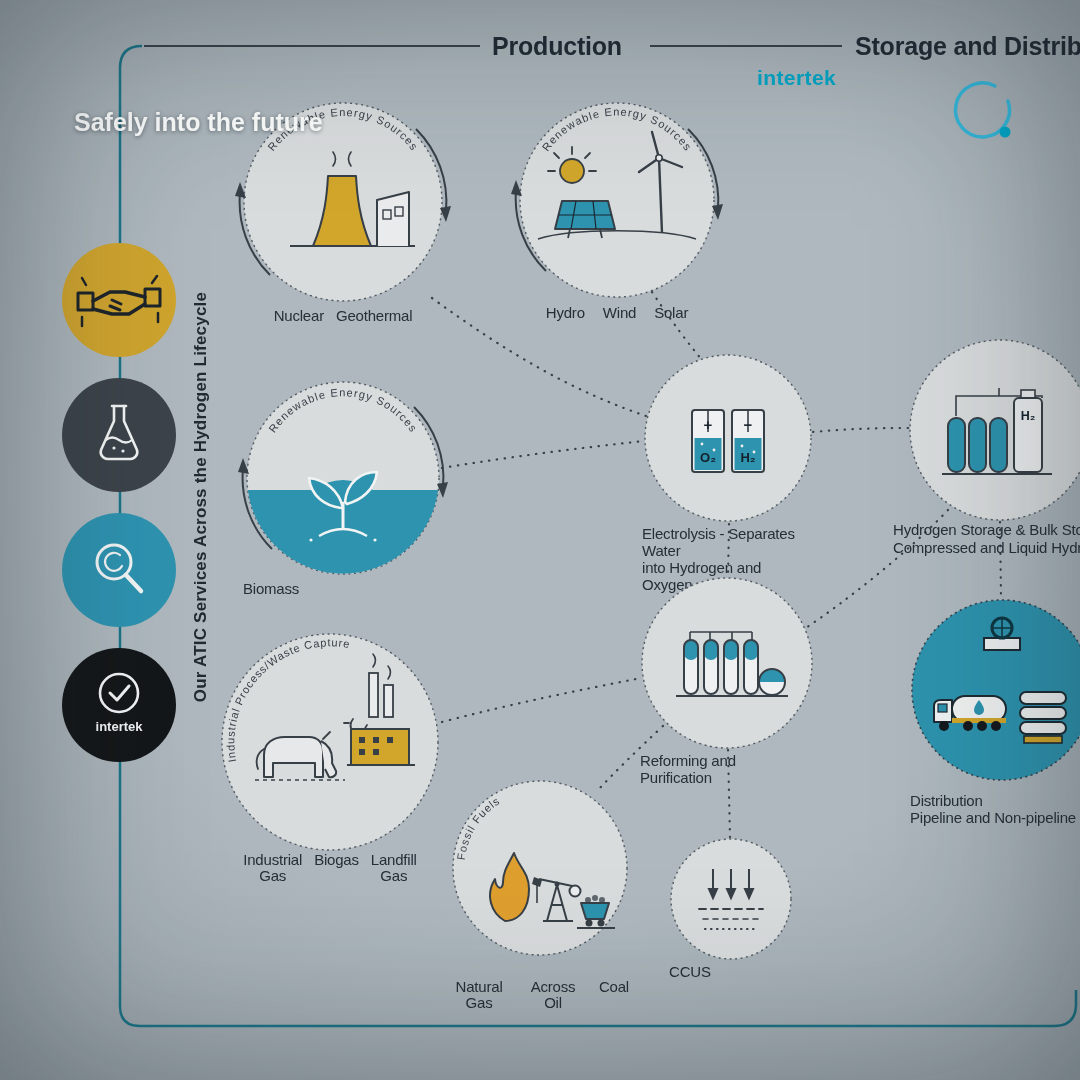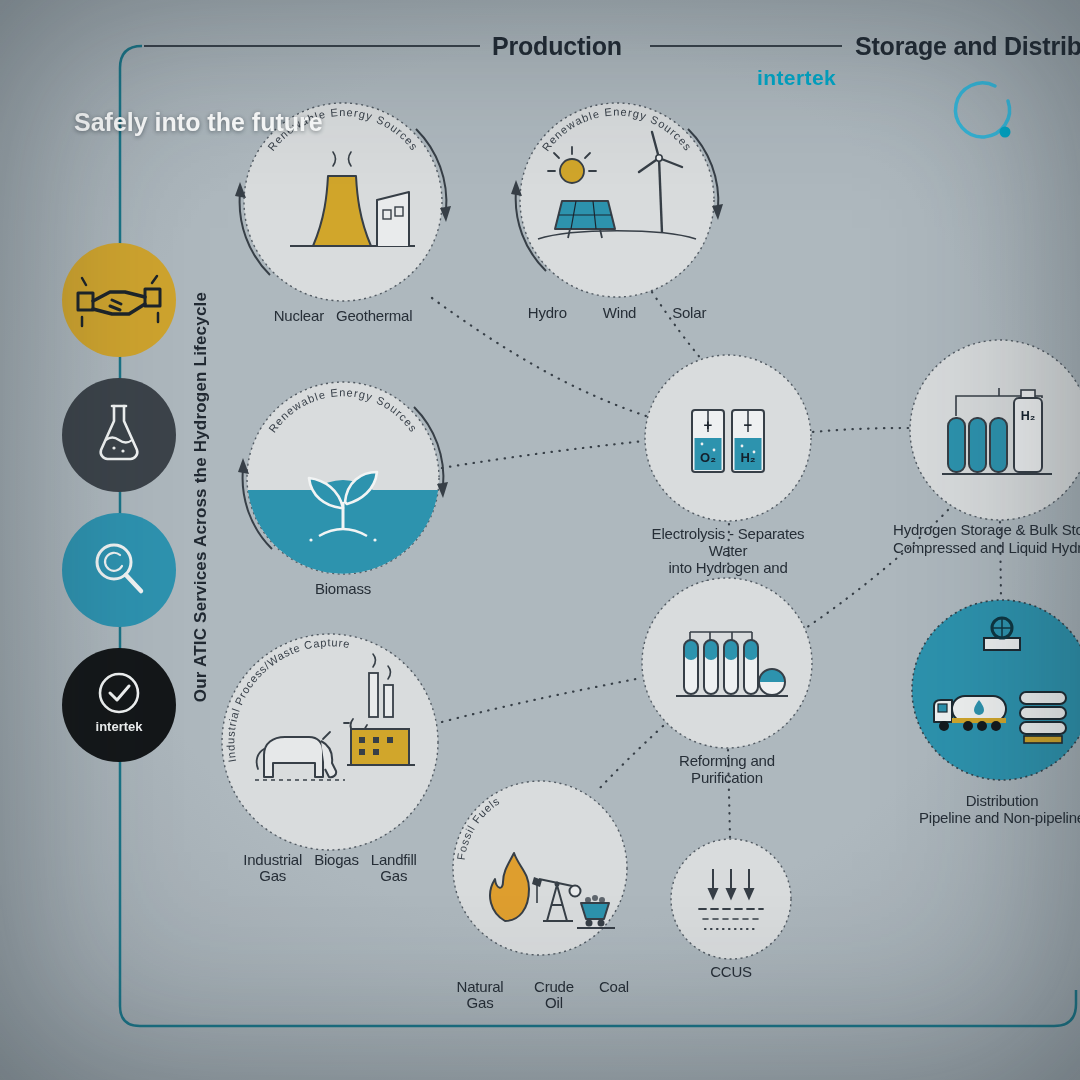--- a/index.html
+++ b/index.html
@@ -8,21 +8,21 @@
   #canvas{position:absolute;inset:0;width:1080px;height:1080px;overflow:hidden;
     background:radial-gradient(ellipse 82% 78% at 52% 45%, #aeb8be 52%, #96a0a7 100%)}
   .vignette{position:absolute;inset:0;z-index:5;pointer-events:none;
     box-shadow:inset 0 0 190px rgba(24,34,41,.40)}
   svg{overflow:visible;display:block}
   .layer{position:absolute;inset:0}
   .z1{z-index:1}
   .node{position:absolute;z-index:2}
   .caption-row{position:absolute;width:100%;display:flex;justify-content:center;align-items:flex-start;
     color:#262e37;font-size:15px;line-height:16px;text-align:center;letter-spacing:-.2px}
-  .caption-center{position:absolute;width:100%;text-align:center;color:#262e37;font-size:15px;line-height:17px;letter-spacing:-.2px}
+  .caption-center{position:absolute;width:100%;text-align:left;color:#262e37;font-size:15px;line-height:17px;letter-spacing:-.2px}
   .cap-stack{display:flex;flex-direction:column;align-items:center}
   .overlay{position:absolute;z-index:3;white-space:nowrap}
   .hdr{font-size:25px;font-weight:bold;color:#212a34;letter-spacing:-.2px}
   #tagline{left:74px;top:108px;font-size:25px;font-weight:bold;color:#fbfcfc;text-shadow:0 1px 4px rgba(10,20,26,.45)}
   #logo-top{left:757px;top:66px;font-size:21px;font-weight:bold;letter-spacing:.4px;color:#00a7c7}
   #logo-main{left:752px;top:88px;font-size:48px;font-weight:bold;letter-spacing:-1px;color:#101c2e}
   #vertical-title{left:201px;top:497px;transform:translate(-50%,-50%) rotate(-90deg);
     font-size:17px;font-weight:bold;color:#222a33;letter-spacing:.2px}
   .side-circle{position:absolute;z-index:2;width:114px;height:114px;border-radius:50%}
   .storage-caption{position:absolute;color:#262e37;font-size:15px;line-height:18px;letter-spacing:-.2px;white-space:nowrap;text-align:left}
@@ -104,21 +104,21 @@
         <path d="M147,63 L140,37 M147,63 L170,72 M147,63 L127,77" stroke-width="2.4" stroke-linecap="round"></path>
         <circle cx="147" cy="63" r="3.2" fill="#e9ebec" stroke-width="1.6"></circle>
       </g>
       <g>
         <polygon points="50,106 96,106 103,134 43,134" fill="#2d93ae" stroke="#373f47" stroke-width="2" stroke-linejoin="round"></polygon>
         <path d="M64,106 L59,134 M81,106 L84,134 M46.5,120 L99.5,120" stroke="#1b2630" stroke-width="1.2" fill="none"></path>
         <path d="M58,134 L56,143 M88,134 L90,143" stroke="#373f47" stroke-width="1.8" fill="none"></path>
       </g>
       <path d="M26,144 C60,133 150,133 184,144" stroke="#373f47" stroke-width="1.6" fill="none"></path>
     </svg>
-    <div class="caption-row" style="top:210px;gap:36px">
+    <div class="caption-row" style="top:210px;gap:18px">
       <span>Hydro</span>
       <span>Wind</span>
       <span>Solar</span>
     </div>
   </div>
 
   <div class="node" style="left:243px;top:378px;width:200px;height:230px">
     <svg width="200" height="200" viewBox="0 0 200 200">
       <circle cx="100" cy="100" r="96" fill="#d9dcdd" stroke="#525a62" stroke-width="1.4" stroke-dasharray="2 3.5"></circle>
       <path d="M4.8,112 L70,112 Q100,92 130,112 L195.2,112 A96,96 0 0 1 4.8,112 Z" fill="#2d93ae"></path>
@@ -291,21 +291,21 @@
         <circle cx="144" cy="119" r="3" fill="#5f666d"></circle>
         <circle cx="151" cy="121" r="3" fill="#5f666d"></circle>
         <polygon points="130,124 158,124 153,140 135,140" fill="#2d93ae" stroke="#373f47" stroke-width="2" stroke-linejoin="round"></polygon>
         <circle cx="138" cy="144" r="3.5" fill="#373f47"></circle>
         <circle cx="150" cy="144" r="3.5" fill="#373f47"></circle>
         <path d="M126,149 H164" stroke="#373f47" stroke-width="1.8" fill="none"></path>
       </g>
     </svg>
     <div class="caption-row" style="top:200px;gap:22px">
       <span>Natural Gas</span>
-      <span>Crude Oil</span>
+      <span>Across Oil</span>
       <span>Coal</span>
     </div>
   </div>
 
   <div class="node" style="left:669px;top:837px;width:124px;height:165px">
     <svg width="124" height="124" viewBox="0 0 124 124">
       <circle cx="62" cy="62" r="60" fill="#d9dcdd" stroke="#525a62" stroke-width="1.4" stroke-dasharray="2 3.5"></circle>
       <g stroke="#373f47" stroke-width="2" fill="#373f47">
         <path d="M44,32 V54 M62,32 V54 M80,32 V54" fill="none"></path>
         <polygon points="40,52 48,52 44,61"></polygon>

